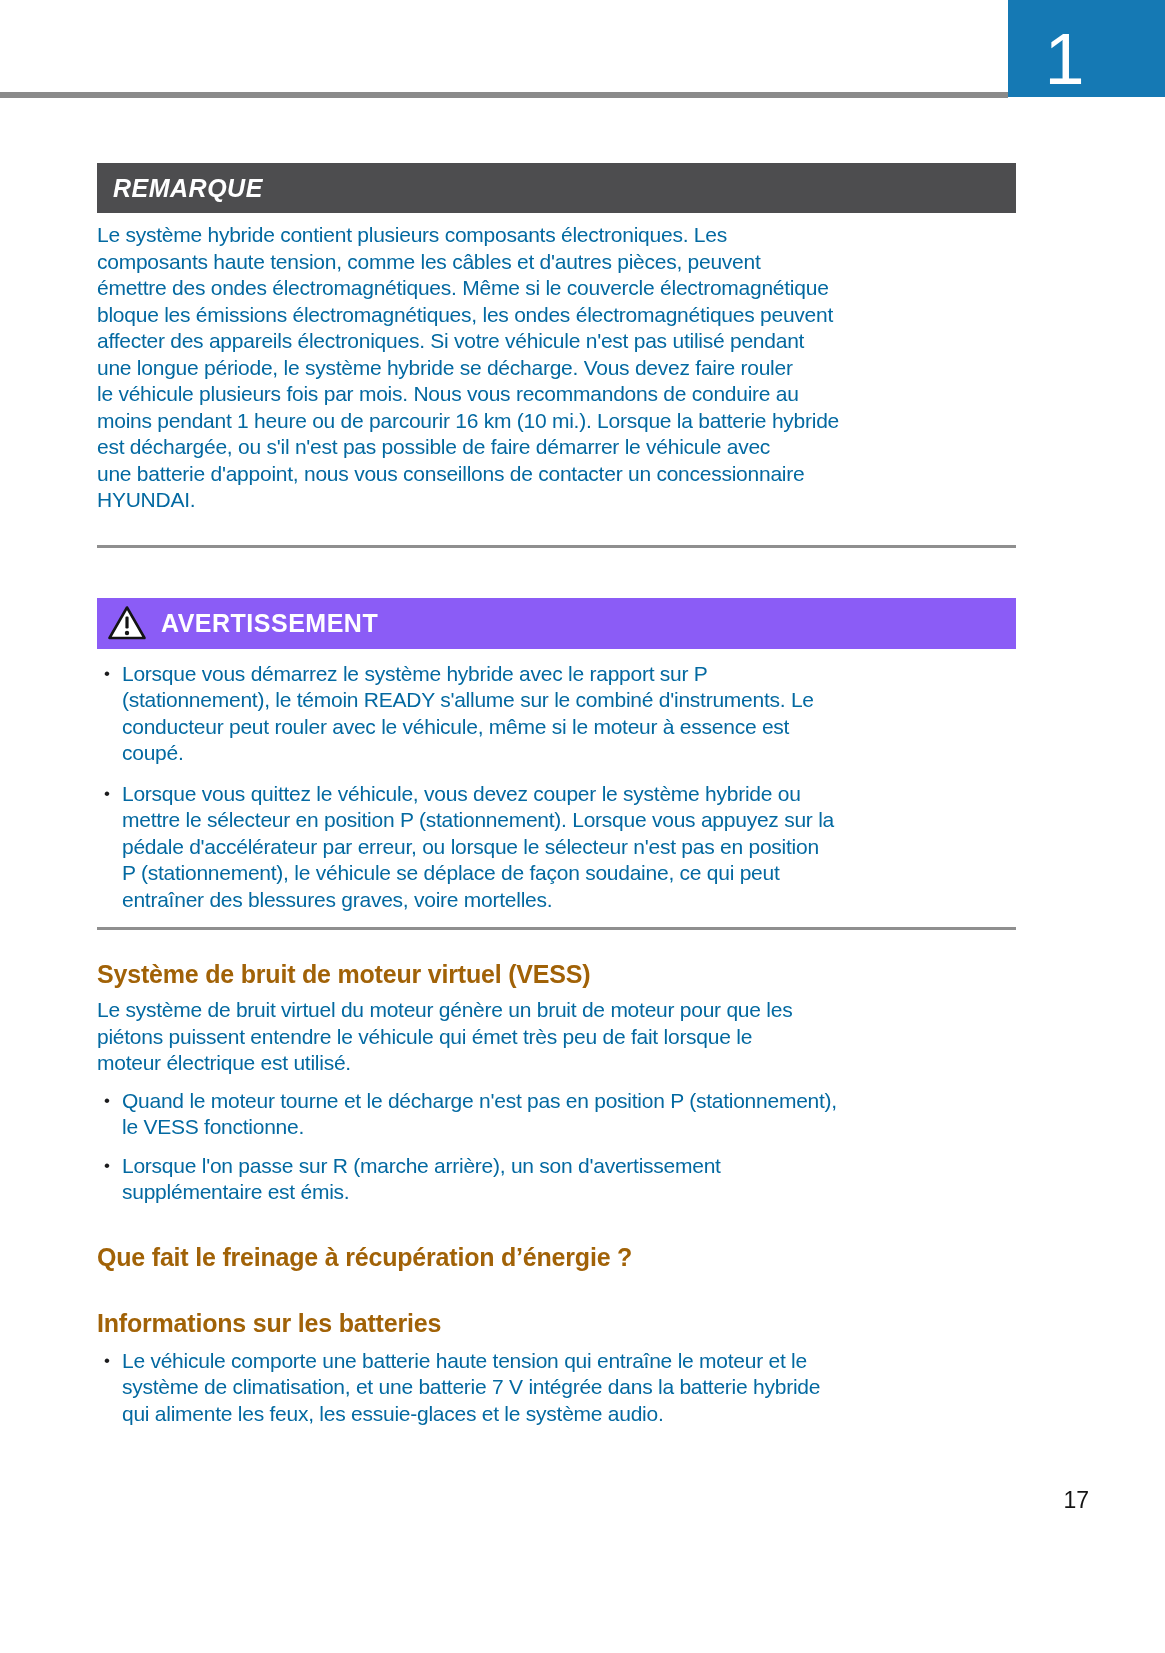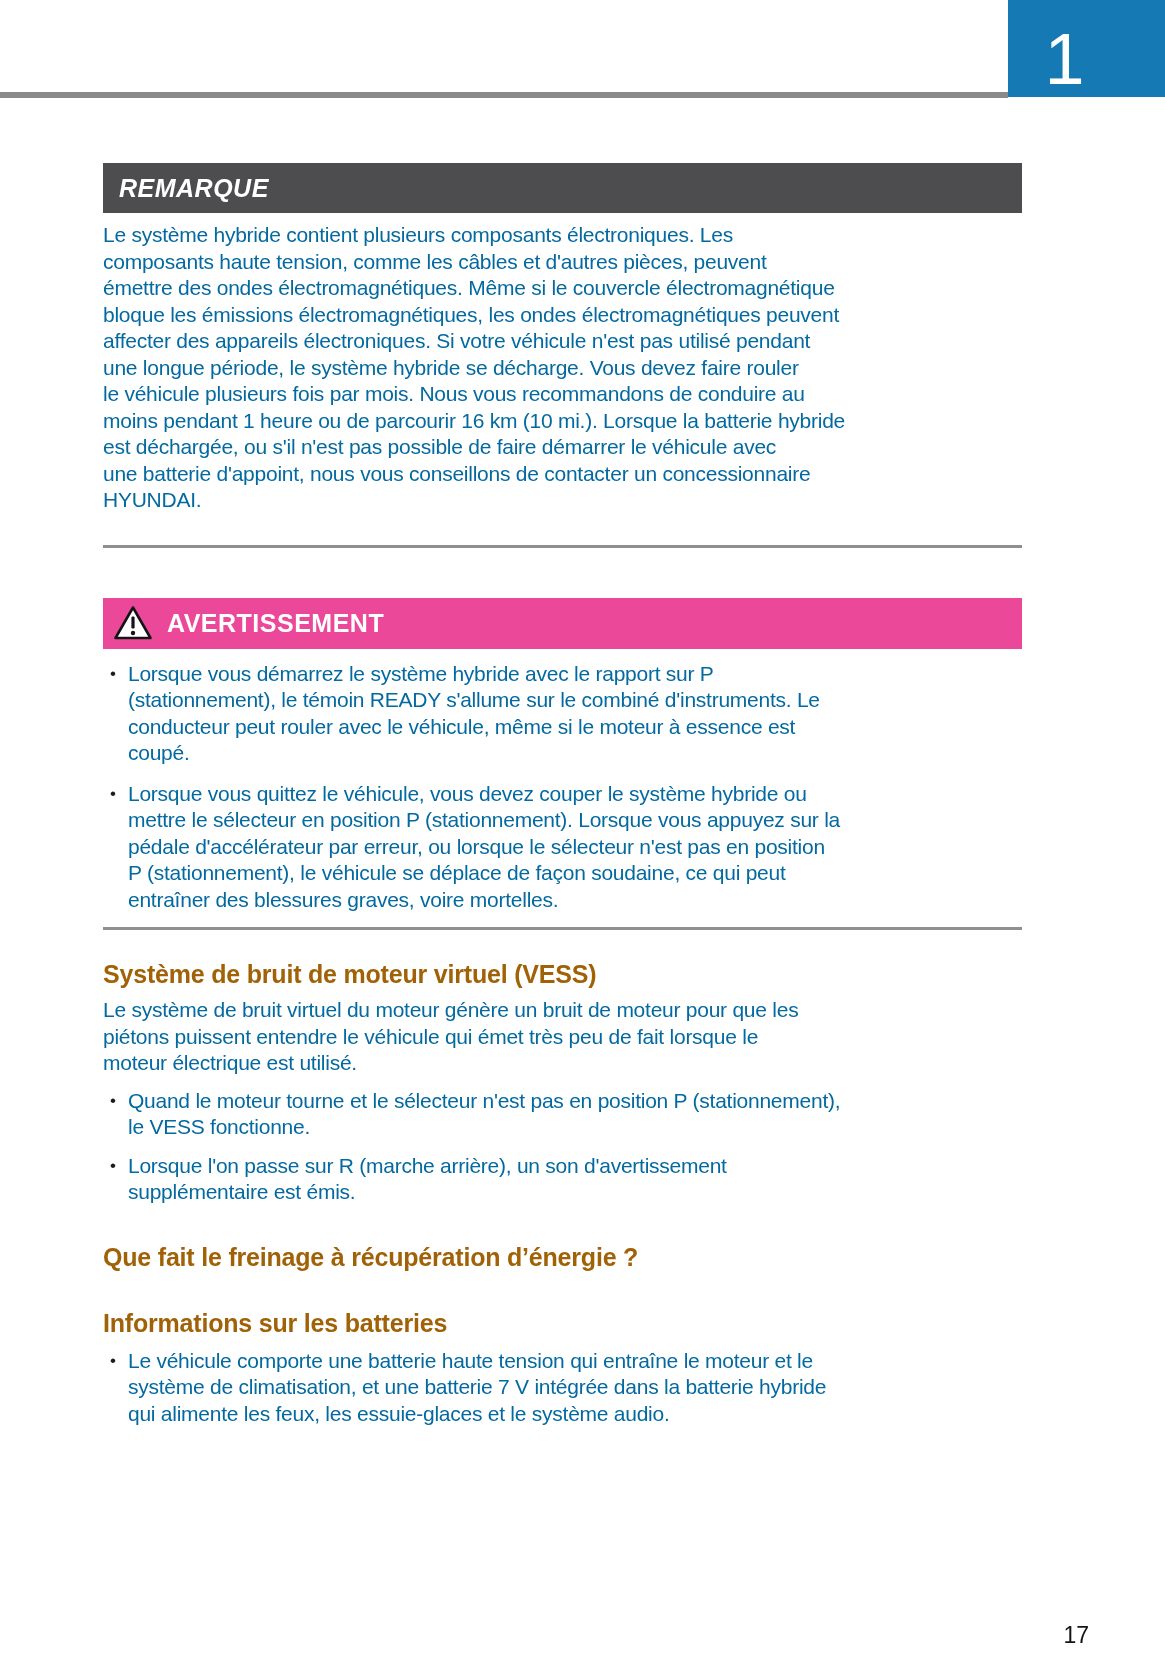--- a/index.html
+++ b/index.html
@@ -30,21 +30,21 @@
   }
   .top-rule {
     position: absolute;
     left: 0; top: 92px;
     width: 1008px; height: 6px;
     background: #8a8a8a;
   }
   
   .content {
     position: absolute;
-    left: 103px; top: 0;
+    left: 97px; top: 0;
     width: 919px;
   }
   .body {
     font-size: 21px;
     letter-spacing: -0.25px;
     line-height: 26.5px;
     white-space: pre-line;
     margin: 0;
     color: #0369a1;
   }
@@ -67,21 +67,21 @@
   .rule {
     height: 3px;
     background: #8f8f8f;
     border: none;
   }
   .rule-after-note { margin-top: 31px; }
   
   .warn-bar {
     margin-top: 50px;
     height: 51px;
-    background: #ec4899;
+    background: #8b5cf6;
     display: flex; align-items: center;
     padding-left: 10px; box-sizing: border-box;
   }
   .warn-icon { display: flex; align-items: center; margin-right: 14px; }
   .warn-bar .warn-title {
     color: #ffffff;
     font-size: 25px;
     font-weight: 700;
     letter-spacing: 0.5px;
   }
@@ -119,21 +119,21 @@
   .p-vess  { margin-top: 6px; }
   .l-vess  { margin-top: 11px; }
   .l-vess li + li { margin-top: 12px; }
   .h-brake { margin-top: 34px; }
   .p-brake { margin-top: 5px; }
   .h-batt  { margin-top: 32px; }
   .l-batt  { margin-top: 8px; }
   
   .page-number {
     position: absolute;
-    right: 76px; top: 1622px;
+    right: 76px; top: 1487px;
     font-size: 23px;
     color: #141414;
   }
 </style>
 </head>
 <body>
 
 <div class="page">
 
   <div class="chapter-tab">
@@ -190,21 +190,21 @@
 
     <div class="rule rule-after-warn"></div>
 
     <h2 class="sec-heading h-vess">Système de bruit de moteur virtuel (VESS)</h2>
     <p class="body p-vess">Le système de bruit virtuel du moteur génère un bruit de moteur pour que les
 piétons puissent entendre le véhicule qui émet très peu de fait lorsque le
 moteur électrique est utilisé.</p>
     <ul class="bullets l-vess">
       <li>
         <span class="dot">•</span>
-        <span class="body bullet-text">Quand le moteur tourne et le sélecteur n'est pas en position P (stationnement),
+        <span class="body bullet-text">Quand le moteur tourne et le décharge n'est pas en position P (stationnement),
 le VESS fonctionne.</span>
       </li>
       <li>
         <span class="dot">•</span>
         <span class="body bullet-text">Lorsque l'on passe sur R (marche arrière), un son d'avertissement
 supplémentaire est émis.</span>
       </li>
     </ul>
 
     <h2 class="sec-heading h-brake">Que fait le freinage à récupération d’énergie ?</h2>

